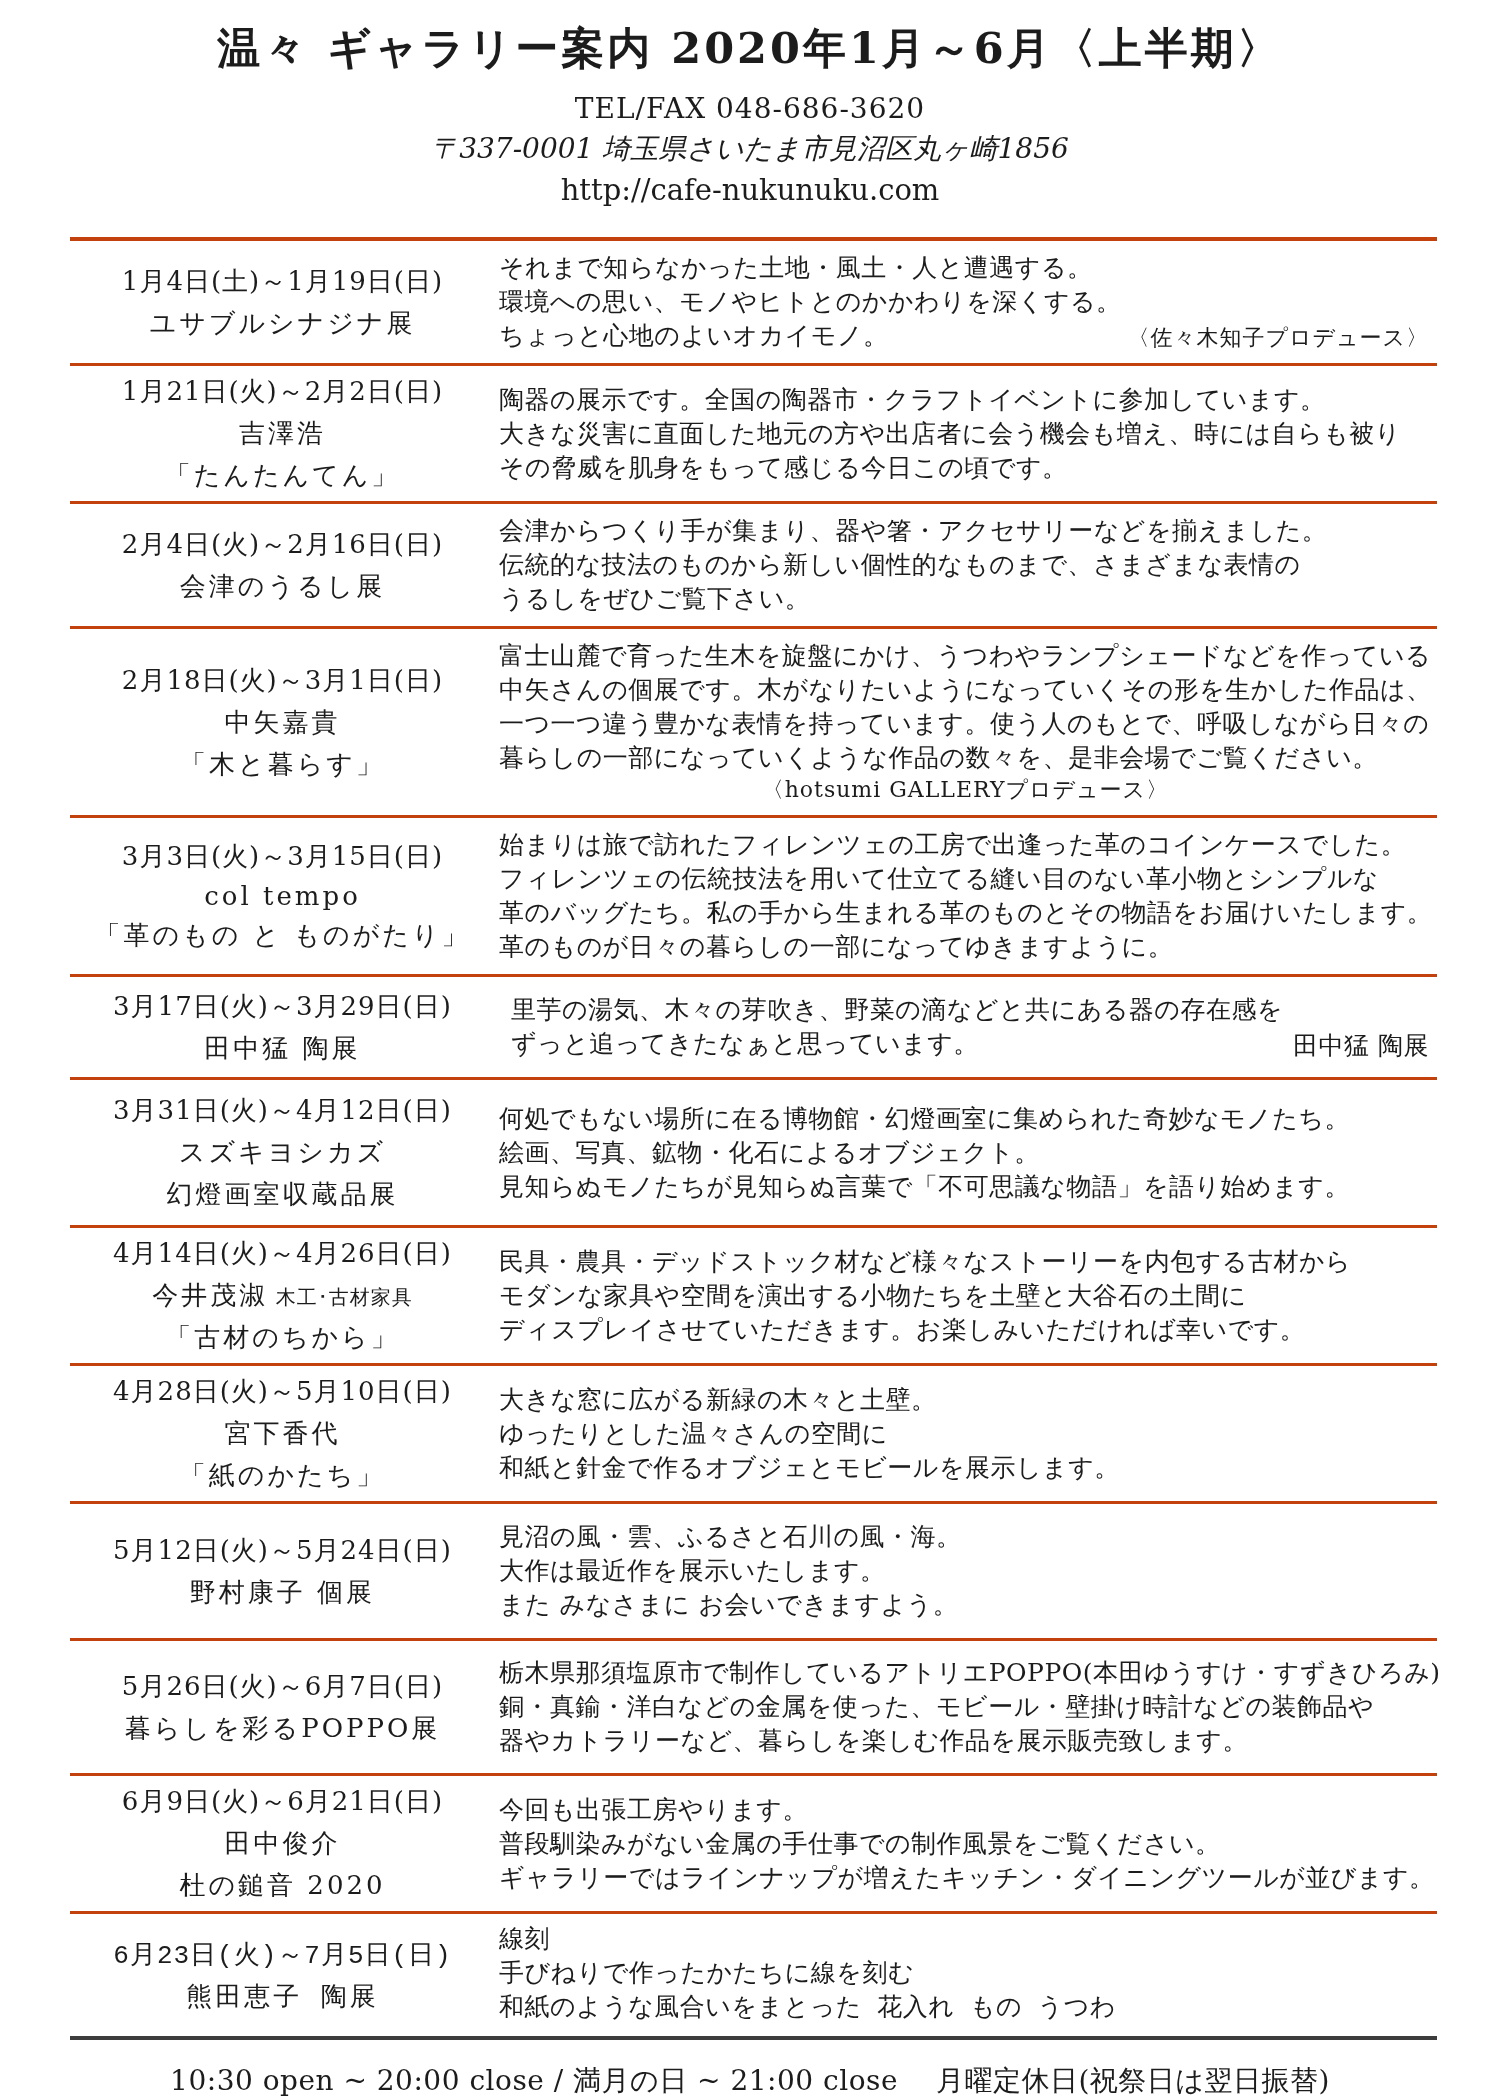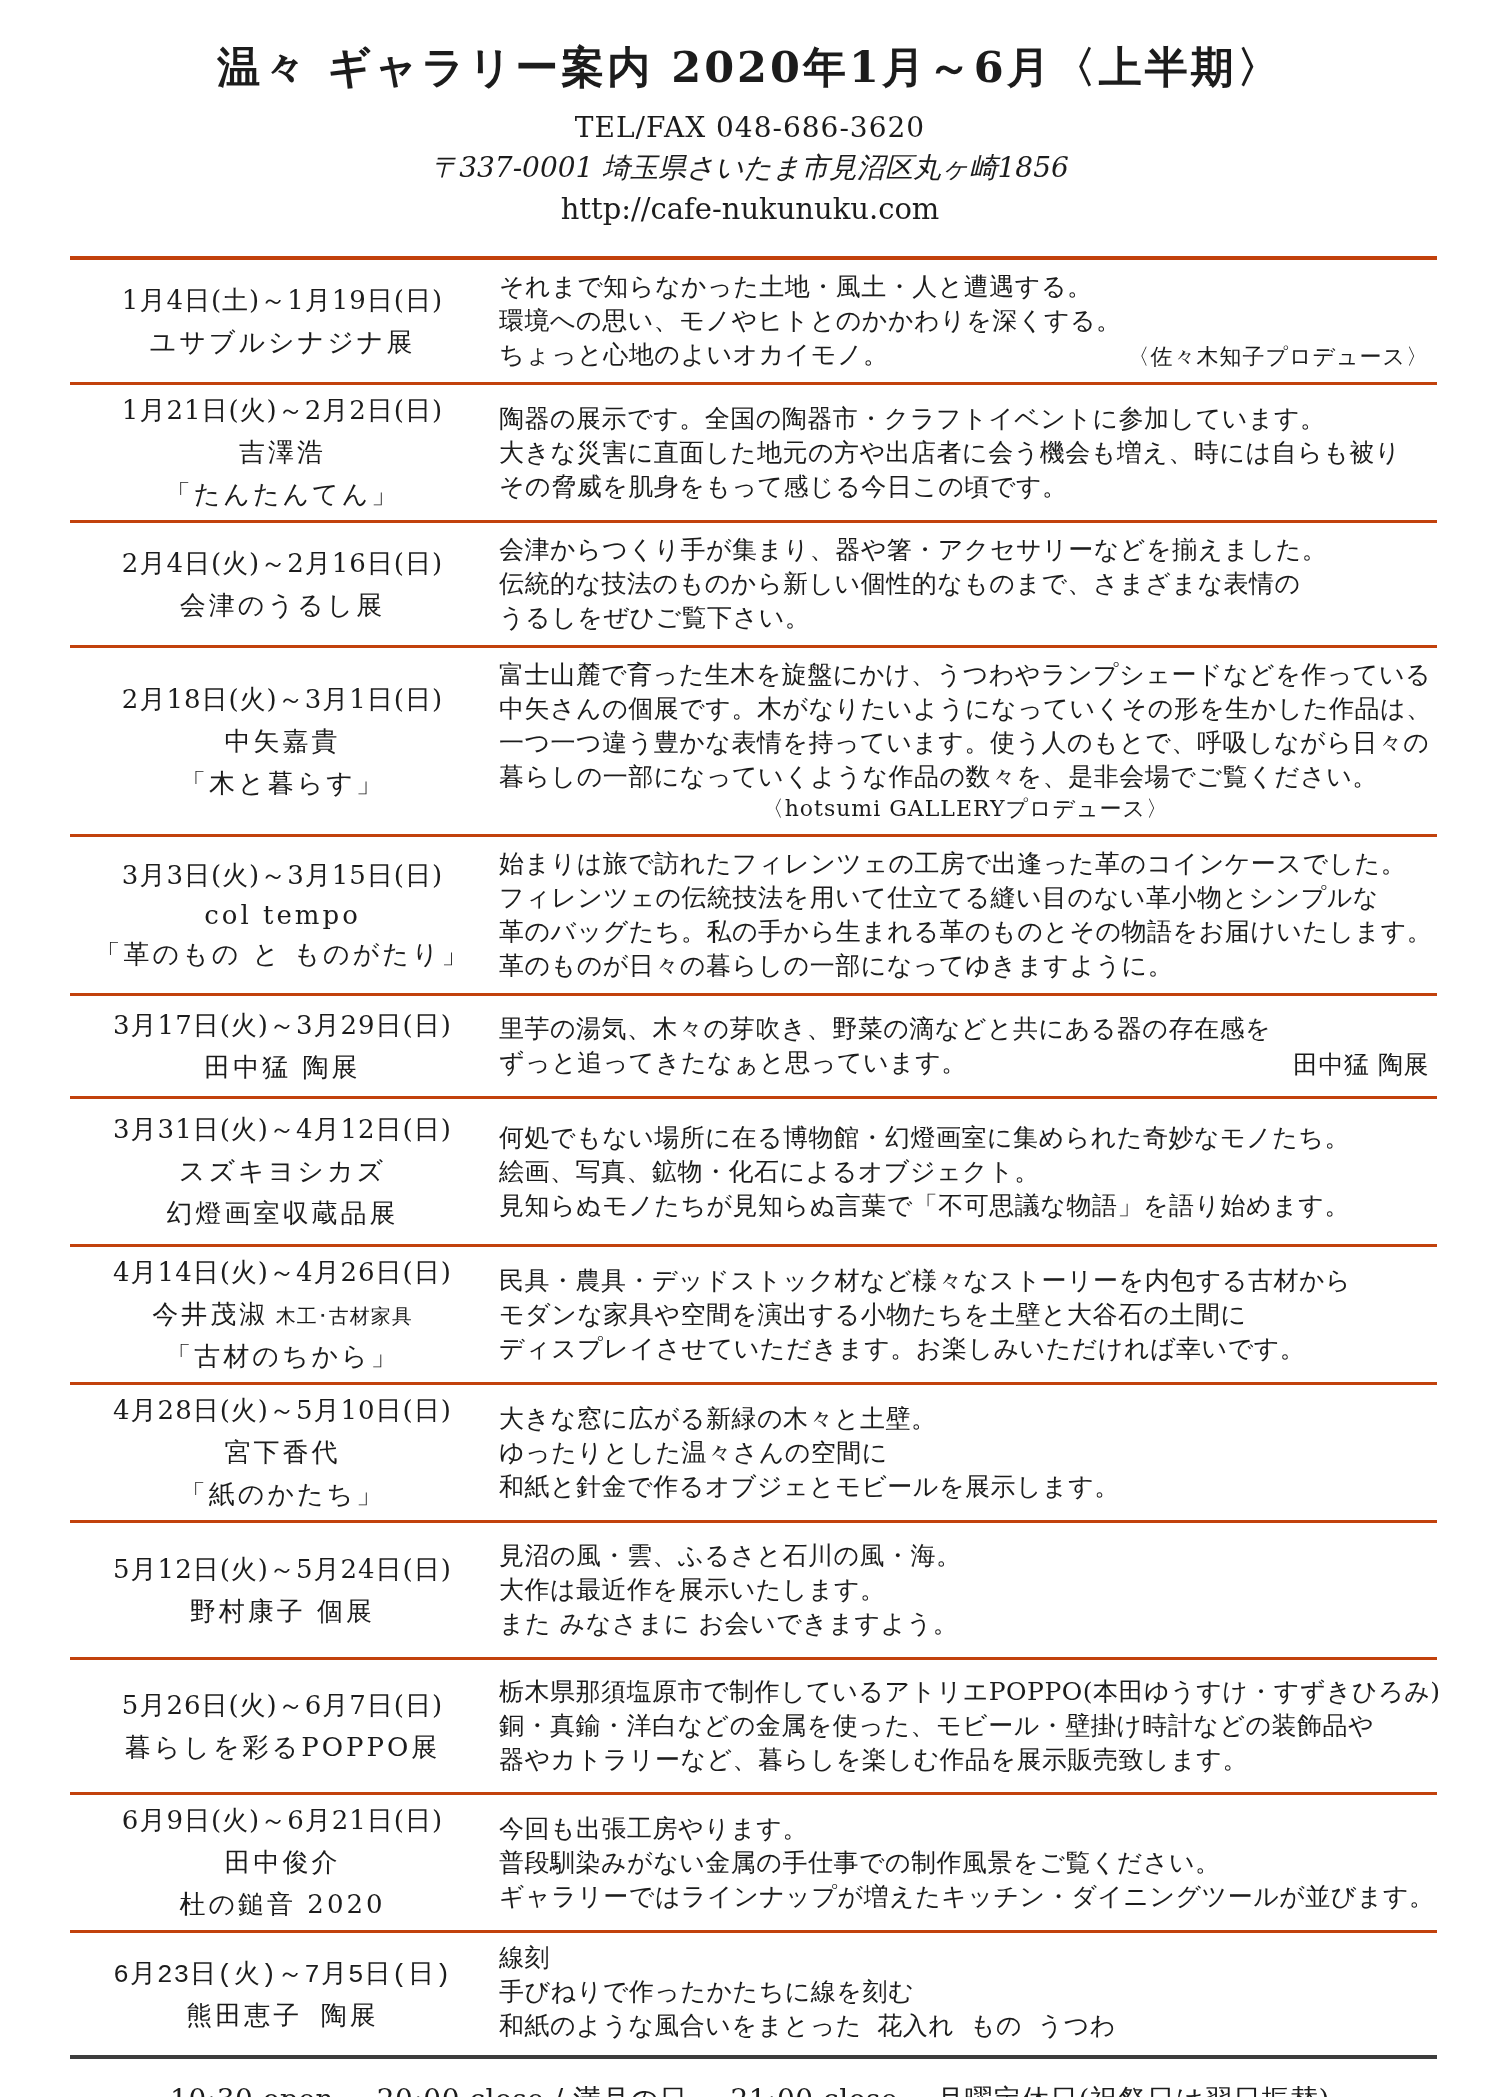--- a/index.html
+++ b/index.html
@@ -3,42 +3,42 @@
 <meta charset="utf-8">
 <style>
   html,body { margin:0; padding:0; }
   body {
     width:1500px; height:2097px;
     background:#ffffff;
     color:#1c1c1c;
     font-family:"DejaVu Serif","Liberation Serif",serif;
     overflow:hidden;
   }
-  .header { text-align:center; padding-top:39px; }
+  .header { text-align:center; padding-top:20px; }
   .page-title { font-size:43px; font-weight:bold; letter-spacing:3px; }
   .tel-line { font-size:28px; margin-top:14px; letter-spacing:1px; }
   .address-line { font-size:28px; margin-top:5px;font-style:italic; }
   .url-line { font-size:29px; margin-top:5px; }
 
   .schedule-table {
     margin:30px 63px 0 70px;
     border-bottom:4px solid #3d3d3d;
   }
   .row {
     display:flex; align-items:center;
     border-top:3px solid #c2410c;
     box-sizing:border-box;
   }
   .row:first-child { border-top-width:4px; }
   .row:nth-child(1)  { min-height:121px; }
   .row:nth-child(2)  { min-height:133px; }
   .row:nth-child(3)  { min-height:121px; }
   .row:nth-child(4)  { min-height:185px; }
   .row:nth-child(5)  { min-height:158px; }
-  .row:nth-child(6)  { min-height:103px; }
+  .row:nth-child(6)  { min-height:103px;gap:12px; }
   .row:nth-child(7)  { min-height:148px; }
   .row:nth-child(8)  { min-height:132px; }
   .row:nth-child(9)  { min-height:138px; }
   .row:nth-child(10) { min-height:137px; }
   .row:nth-child(11) { min-height:135px; }
   .row:nth-child(12) { min-height:125px; }
   .row:nth-child(13) { min-height:120px;font-family:Liberation Mono, monospace; }
 
   .period-col { width:425px; flex:0 0 425px; text-align:center; padding:8px 0; }
   .period { font-size:26px; letter-spacing:1px; white-space:nowrap; }

